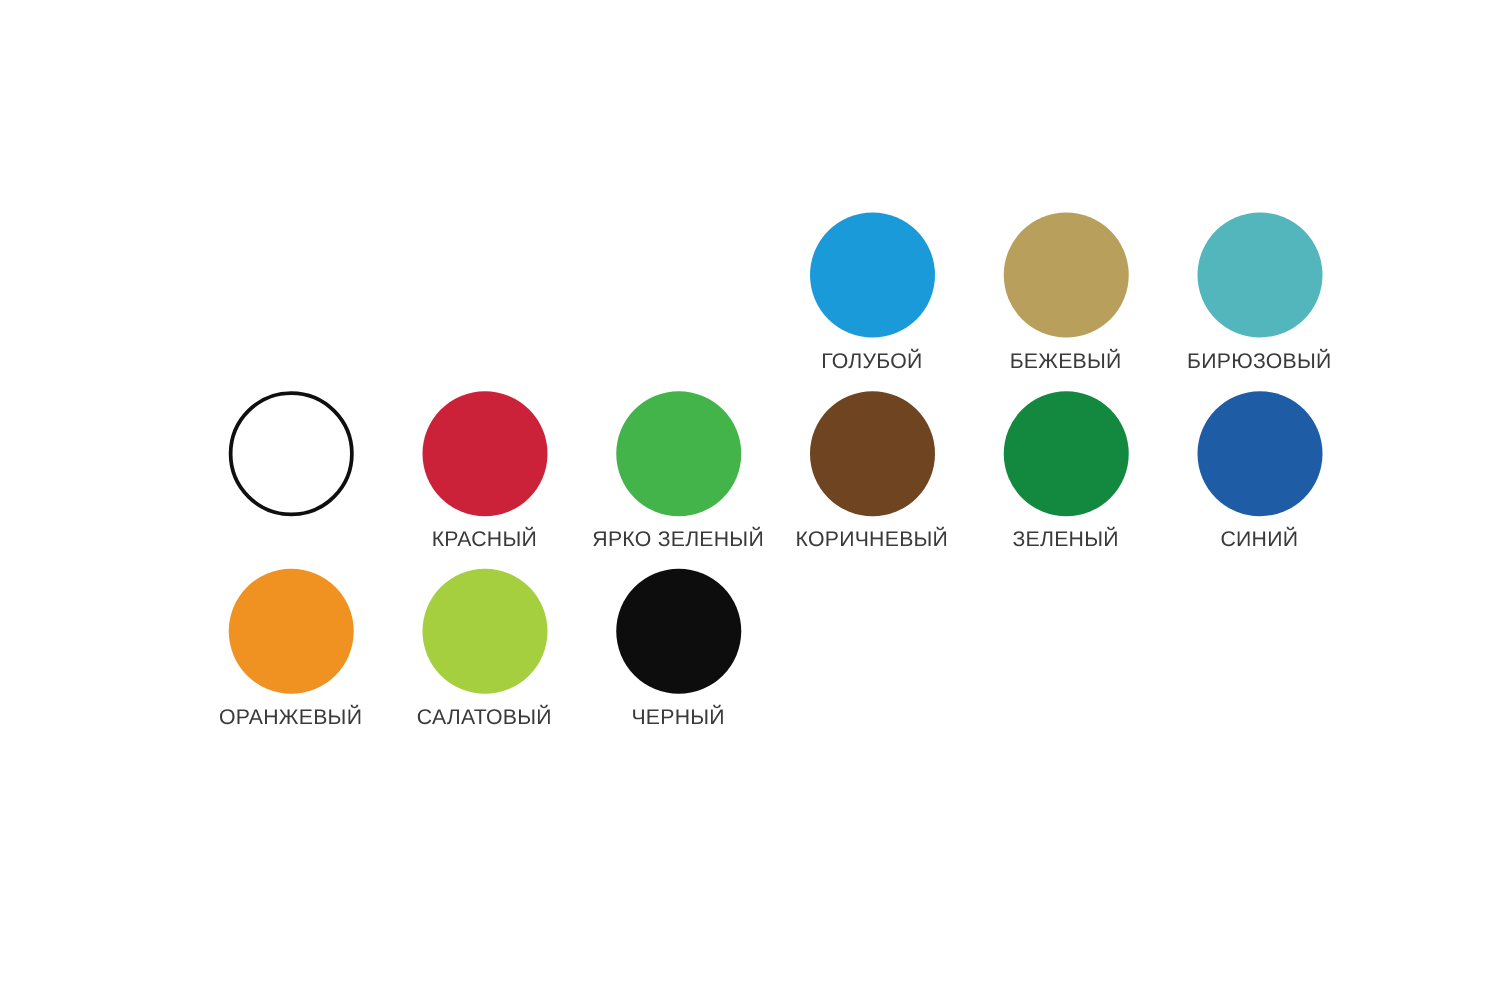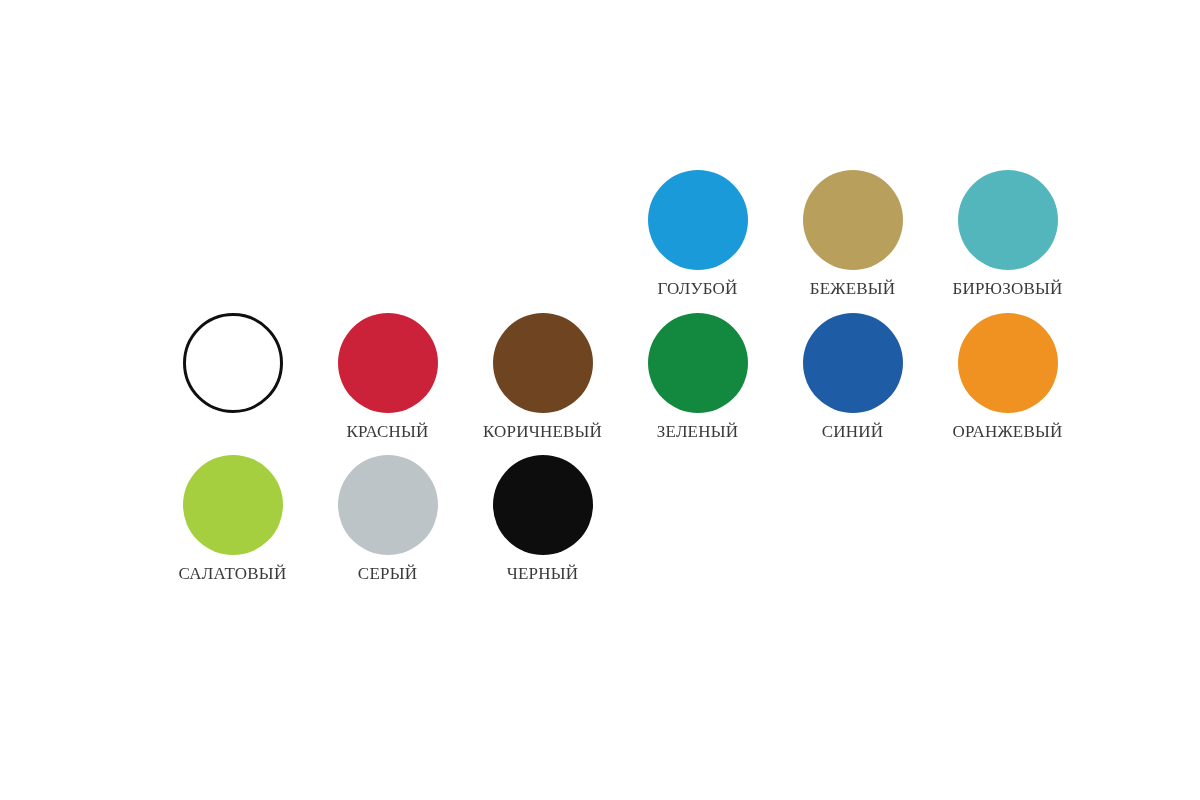--- a/index.html
+++ b/index.html
@@ -32,21 +32,20 @@
     grid-auto-rows: auto;
     row-gap: 14px;
   }
 
   .swatch-cell {
     display: flex;
     flex-direction: column;
     align-items: center;
     justify-content: flex-start;
     width: 155px;
-    font-family: Liberation Serif, serif;
   }
 
   .swatch-cell.is-empty {
     visibility: hidden;
   }
 
   .swatch-dot {
     width: 100px;
     height: 100px;
     border-radius: 50%;
@@ -109,20 +108,24 @@
     </div>
 
     <div class="swatch-cell row-2">
       <span class="swatch-dot outlined" style="background-color: rgb(255, 255, 255);"></span>
     </div>
     <div class="swatch-cell row-2">
       <span class="swatch-dot" style="background-color: rgb(204, 34, 57);"></span>
       <span class="swatch-label">КРАСНЫЙ</span>
     </div>
     <div class="swatch-cell row-2">
+      <span class="swatch-dot" style="background-color: rgb(66, 180, 74);"></span>
+      <span class="swatch-label">ЯРКО ЗЕЛЕНЫЙ</span>
+    </div>
+    <div class="swatch-cell row-2">
       <span class="swatch-dot" style="background-color: rgb(111, 68, 33);"></span>
       <span class="swatch-label">КОРИЧНЕВЫЙ</span>
     </div>
     <div class="swatch-cell row-2">
       <span class="swatch-dot" style="background-color: rgb(19, 137, 63);"></span>
       <span class="swatch-label">ЗЕЛЕНЫЙ</span>
     </div>
 
     <div class="swatch-cell row-3">
       <span class="swatch-dot" style="background-color: rgb(30, 92, 165);"></span>
@@ -130,22 +133,18 @@
     </div>
     <div class="swatch-cell row-3">
       <span class="swatch-dot" style="background-color: rgb(239, 146, 34);"></span>
       <span class="swatch-label">ОРАНЖЕВЫЙ</span>
     </div>
     <div class="swatch-cell row-3">
       <span class="swatch-dot" style="background-color: rgb(165, 207, 62);"></span>
       <span class="swatch-label">САЛАТОВЫЙ</span>
     </div>
     <div class="swatch-cell row-3">
-      <span class="swatch-dot" style="background-color: rgb(188, 196, 200);"></span>
-      <span class="swatch-label">СЕРЫЙ</span>
-    </div>
-    <div class="swatch-cell row-3">
       <span class="swatch-dot" style="background-color: rgb(13, 13, 13);"></span>
       <span class="swatch-label">ЧЕРНЫЙ</span>
     </div>
 
   </div>
 </div>
 
 </body></html>

